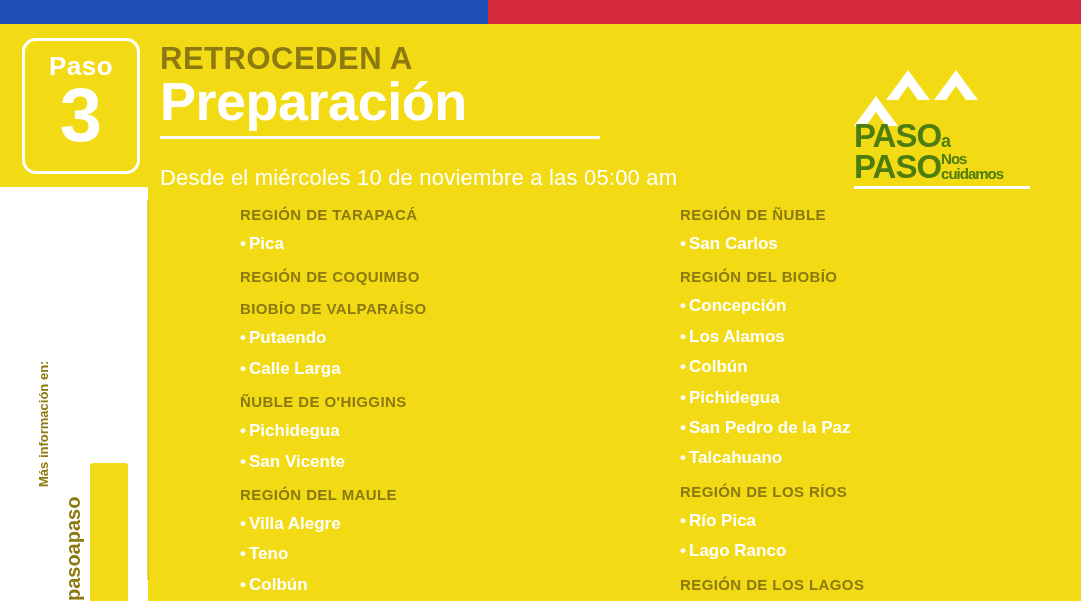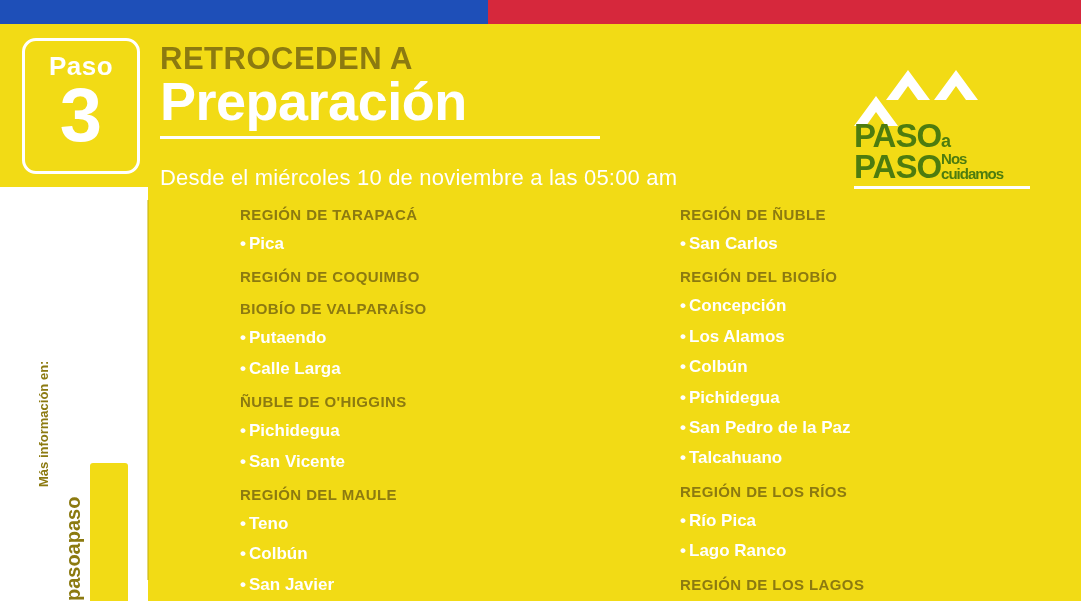--- a/index.html
+++ b/index.html
@@ -145,20 +145,21 @@
 
     <div class="region">BIOBÍO DE VALPARAÍSO</div>
     <div class="comuna"><span class="dot">•</span><span>Putaendo</span></div>
     <div class="comuna"><span class="dot">•</span><span>Calle Larga</span></div>
 
     <div class="region">ÑUBLE DE O'HIGGINS</div>
     <div class="comuna"><span class="dot">•</span><span>Pichidegua</span></div>
     <div class="comuna"><span class="dot">•</span><span>San Vicente</span></div>
 
     <div class="region">REGIÓN DEL MAULE</div>
+    <div class="comuna"><span class="dot">•</span><span>Villa Alegre</span></div>
     <div class="comuna"><span class="dot">•</span><span>Teno</span></div>
     <div class="comuna"><span class="dot">•</span><span>Colbún</span></div>
     <div class="comuna"><span class="dot">•</span><span>San Javier</span></div>
 
   </div>
 
   <div class="col">
     <div class="region">REGIÓN DE ÑUBLE</div>
     <div class="comuna"><span class="dot">•</span><span>San Carlos</span></div>
 

